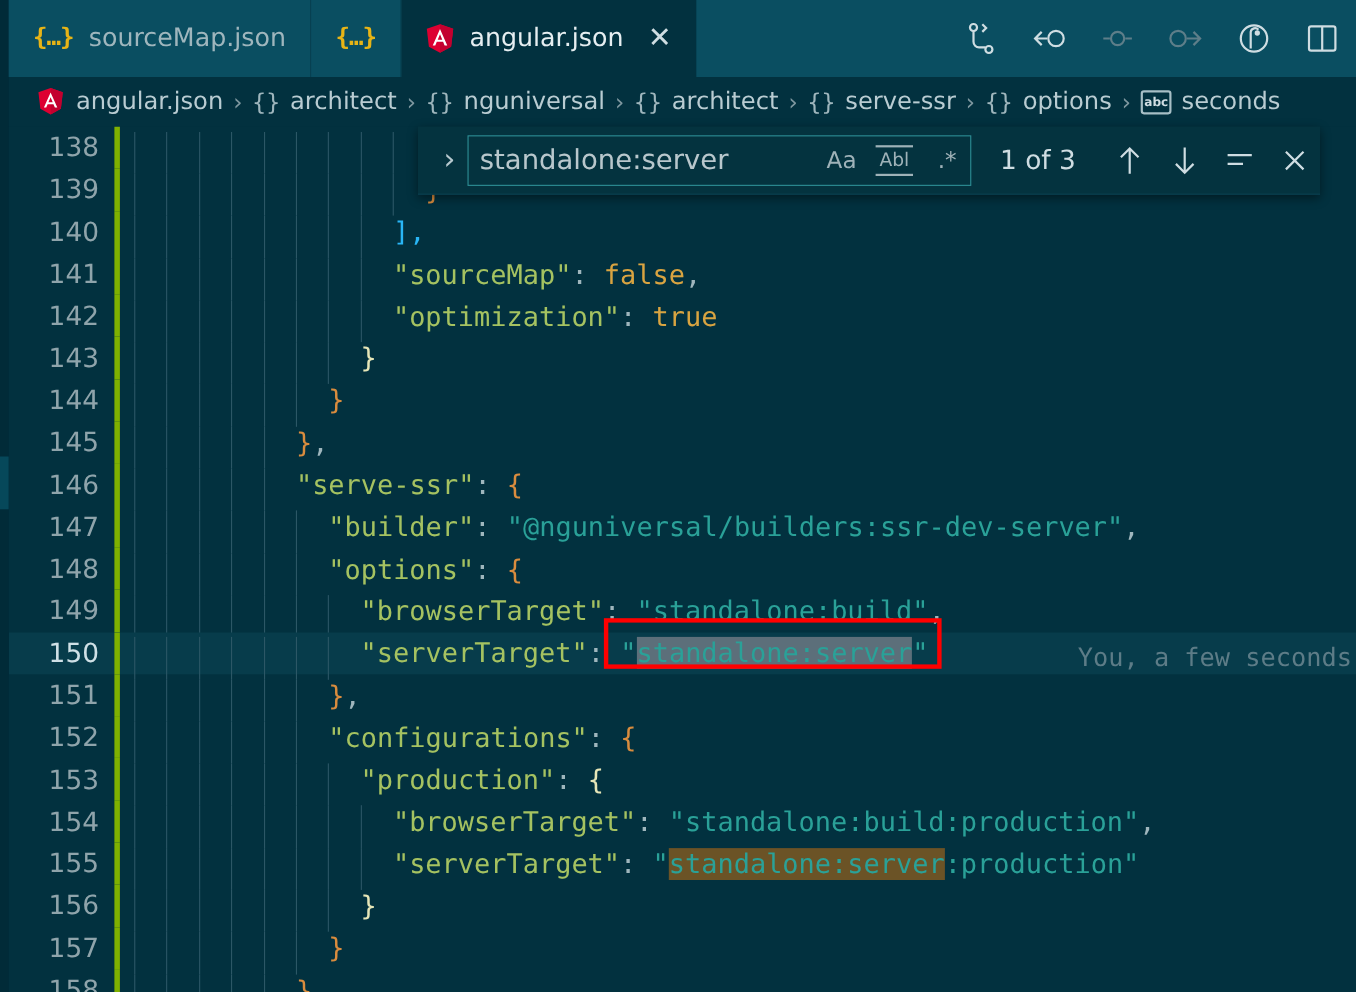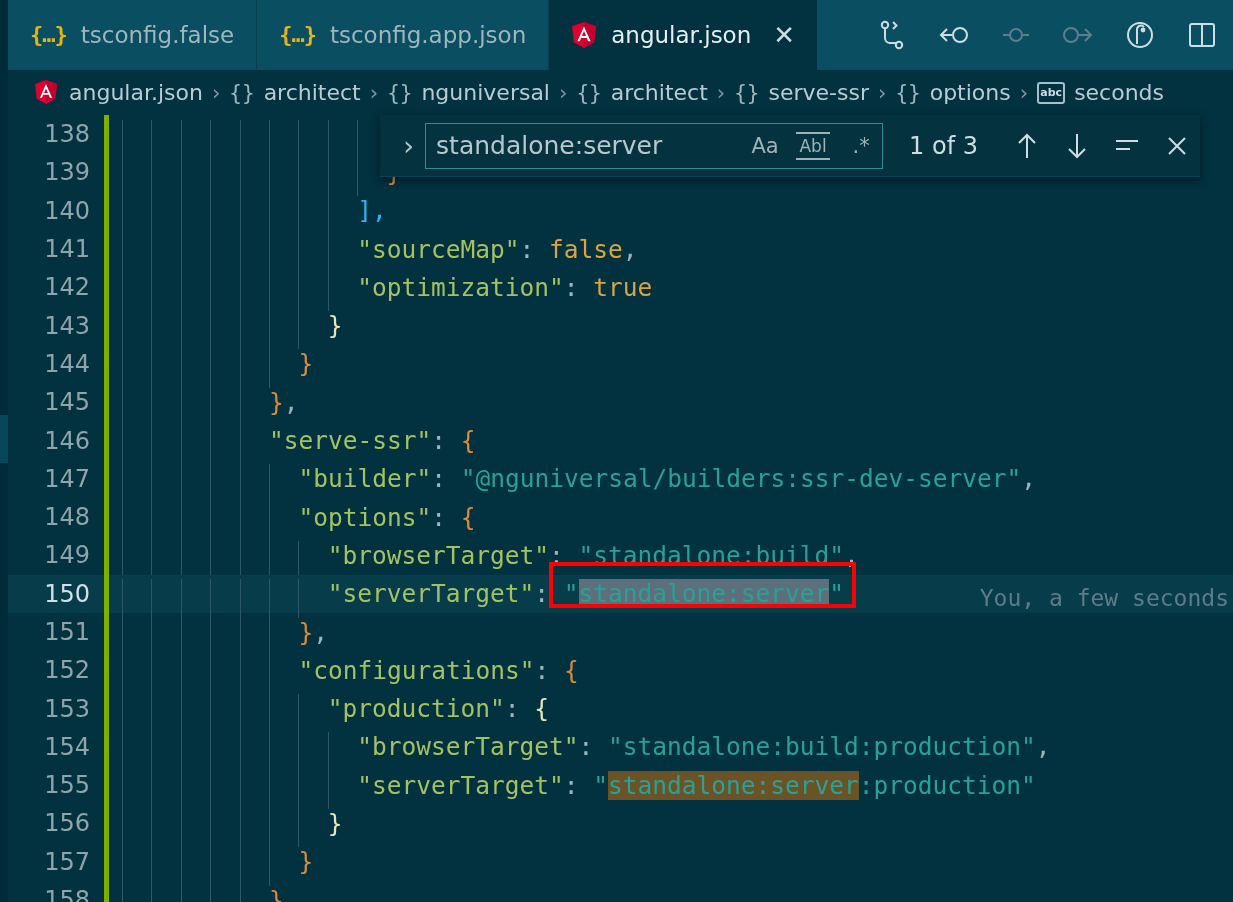--- a/index.html
+++ b/index.html
@@ -178,25 +178,24 @@
 
 <div id="app">
 
   <div class="activity-sliver">
     <div class="ab-active"></div>
   </div>
 
   <div class="tabbar">
     <div class="tab inactive">
       <span class="tab-icon json-icon">{…}</span>
-      <span class="tab-label">tsconfig.false</span>
+      <span class="tab-label">sourceMap.json</span>
     </div>
     <div class="tab inactive">
       <span class="tab-icon json-icon">{…}</span>
-      <span class="tab-label">tsconfig.app.json</span>
     </div>
     <div class="tab active">
       <span class="tab-icon ng-icon">
         <svg width="26" height="28" viewBox="0 0 26 28">
           <path d="M13 1 L25 5.2 L23.1 21.4 L13 27 L2.9 21.4 L1 5.2 Z" fill="#dd0031"></path>
           <path d="M13 1 L13 27 L23.1 21.4 L25 5.2 Z" fill="#c3002f"></path>
           <path d="M13 5.4 L19.6 20.3 L17.2 20.3 L15.8 16.9 L10.1 16.9 L8.7 20.3 L6.4 20.3 Z M13 10.1 L10.9 15.1 L15.1 15.1 Z" fill="#ffffff"></path>
         </svg>
       </span>
       <span class="tab-label">angular.json</span>

